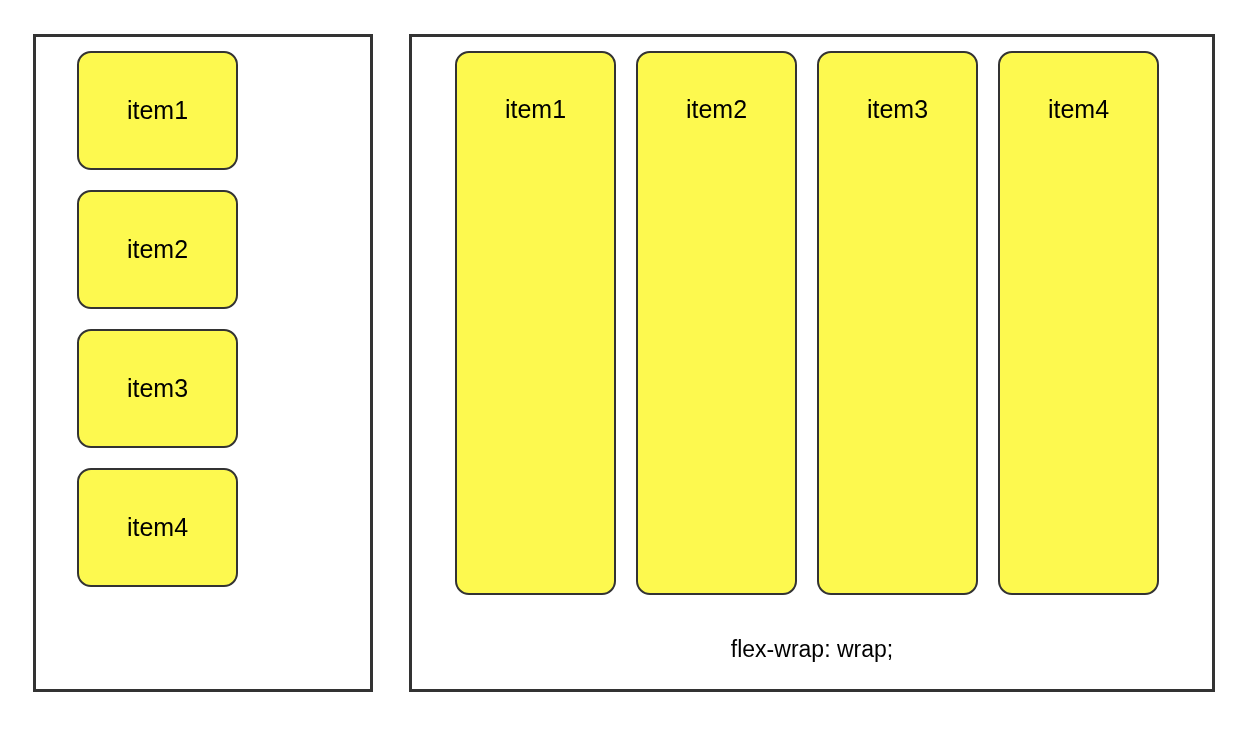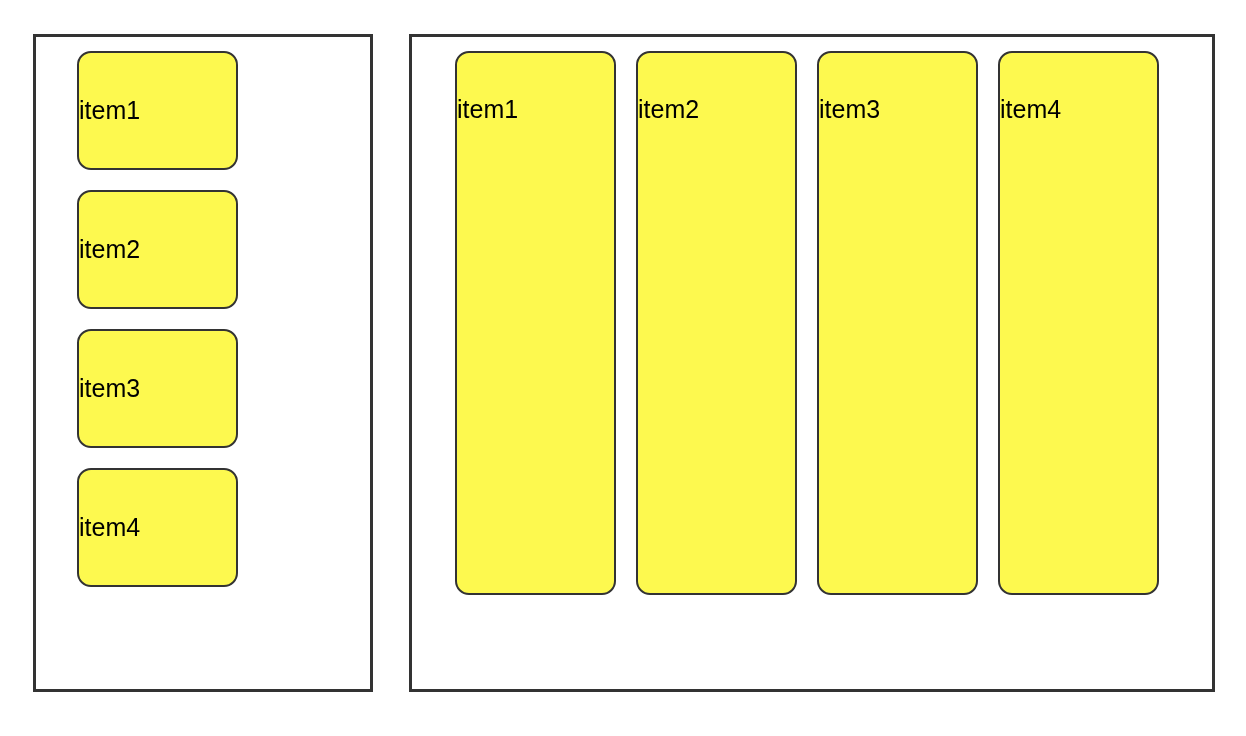--- a/index.html
+++ b/index.html
@@ -77,21 +77,21 @@
   .item {
     box-sizing: border-box;
     background: #fdf94f;
     border: 2.5px solid #333333;
     border-radius: 14px;
     color: #000000;
     font-size: 25px;
     font-family: "Liberation Sans", sans-serif;
     line-height: 1;
     display: flex;
-    justify-content: flex-start;
+    justify-content: center;
   }
 
   
   .flex-container.nowrap .item {
     width: 161px;
     height: 119px;
     align-items: center;
     margin-bottom: 20px;
   }
   .flex-container.nowrap .item:last-child {
@@ -157,15 +157,16 @@
       <div class="item">
         <span class="item-label">item2</span>
       </div>
       <div class="item">
         <span class="item-label">item3</span>
       </div>
       <div class="item">
         <span class="item-label">item4</span>
       </div>
     </div>
+    <div class="caption">flex-wrap: wrap;</div>
   </div>
 
 </div>
 
 </body></html>

